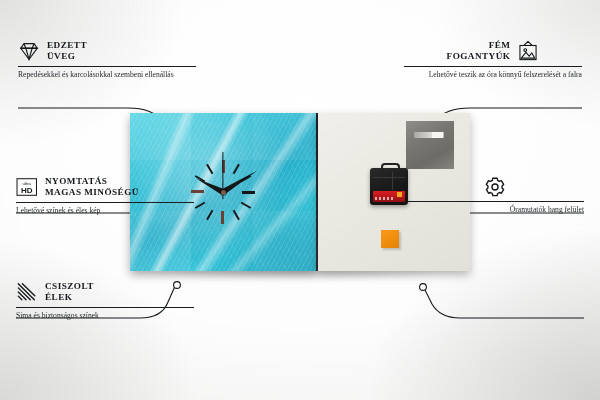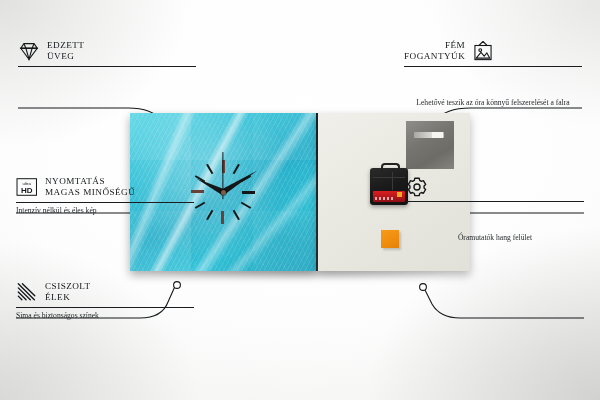--- a/index.html
+++ b/index.html
@@ -149,31 +149,31 @@
   
   #lines{position:absolute;left:0;top:0;width:600px;height:400px;}
 
   
   .feat{position:absolute;width:178px;}
   .feat .head{
     display:flex;align-items:center;gap:7px;
     padding-bottom:3px;
   }
   .feat.left .head{justify-content:flex-start;}
-  .feat.right .head{justify-content:flex-start;}
+  .feat.right .head{justify-content:center;}
   .ttl{
     font-size:9.2px;letter-spacing:.45px;color:#15181a;line-height:11.4px;
-    text-transform:uppercase;font-weight:normal;
+    text-transform:uppercase;font-weight:bold;
   }
   .feat.right .ttl{text-align:right;}
   .rule{height:1px;background:#1a1d1f;width:100%;}
   .desc{
     font-size:7.6px;line-height:9.6px;color:#1f2325;padding-top:3px;
   }
-  .feat.right .desc{text-align:center;margin-top:28px;}
+  .feat.right .desc{text-align:right;}
   .ico{width:22px;height:22px;flex:0 0 22px;display:block;}
 </style>
 </head>
 <body>
 
 <div id="stage">
 
   <div class="vig tl"></div>
   <div class="vig tr"></div>
   <div class="vig bl"></div>
@@ -259,36 +259,37 @@
         <path d="M3 9 L6.5 4 H17.5 L21 9 Z"></path>
         <path d="M6.5 4 L8.6 9 L12 21 L15.4 9 L17.5 4"></path>
         <path d="M3 9 H21"></path>
       </svg>
       <div>
         <div class="ttl">EDZETT</div>
         <div class="ttl">ÜVEG</div>
       </div>
     </div>
     <div class="rule"></div>
+    <div class="desc">Repedésekkel és karcolásokkal szembeni ellenállás</div>
   </div>
 
   <div class="feat left" style="left:16px;top:176px;">
     <div class="head">
       <svg class="ico" viewBox="0 0 26 24">
         <rect x="1.2" y="2.2" width="23" height="19.6" fill="none" stroke="#15181a" stroke-width="1.2"></rect>
         <text x="12.7" y="10" font-family="Liberation Sans, sans-serif" font-size="5.2" fill="#15181a" text-anchor="middle">ultra</text>
         <text x="12.7" y="19" font-family="Liberation Sans, sans-serif" font-size="9.5" font-weight="bold" fill="#15181a" text-anchor="middle">HD</text>
       </svg>
       <div>
         <div class="ttl">NYOMTATÁS</div>
         <div class="ttl">MAGAS MINŐSÉGŰ</div>
       </div>
     </div>
     <div class="rule"></div>
-    <div class="desc">Intenzív nélkül és éles kép</div>
+    <div class="desc">Lehetővé színek és éles kép</div>
   </div>
 
   <div class="feat left" style="left:16px;top:281px;">
     <div class="head">
       <svg class="ico" viewBox="0 0 24 24" stroke="#15181a" stroke-width="1.5" fill="none" stroke-linecap="round">
         <path d="M2.5 3 L20 20.5"></path>
         <path d="M2.5 7.5 L15.6 20.5"></path>
         <path d="M2.5 12 L11 20.5"></path>
         <path d="M2.5 16.5 L6.4 20.5"></path>
         <path d="M7 3 L20.5 16.2"></path>

